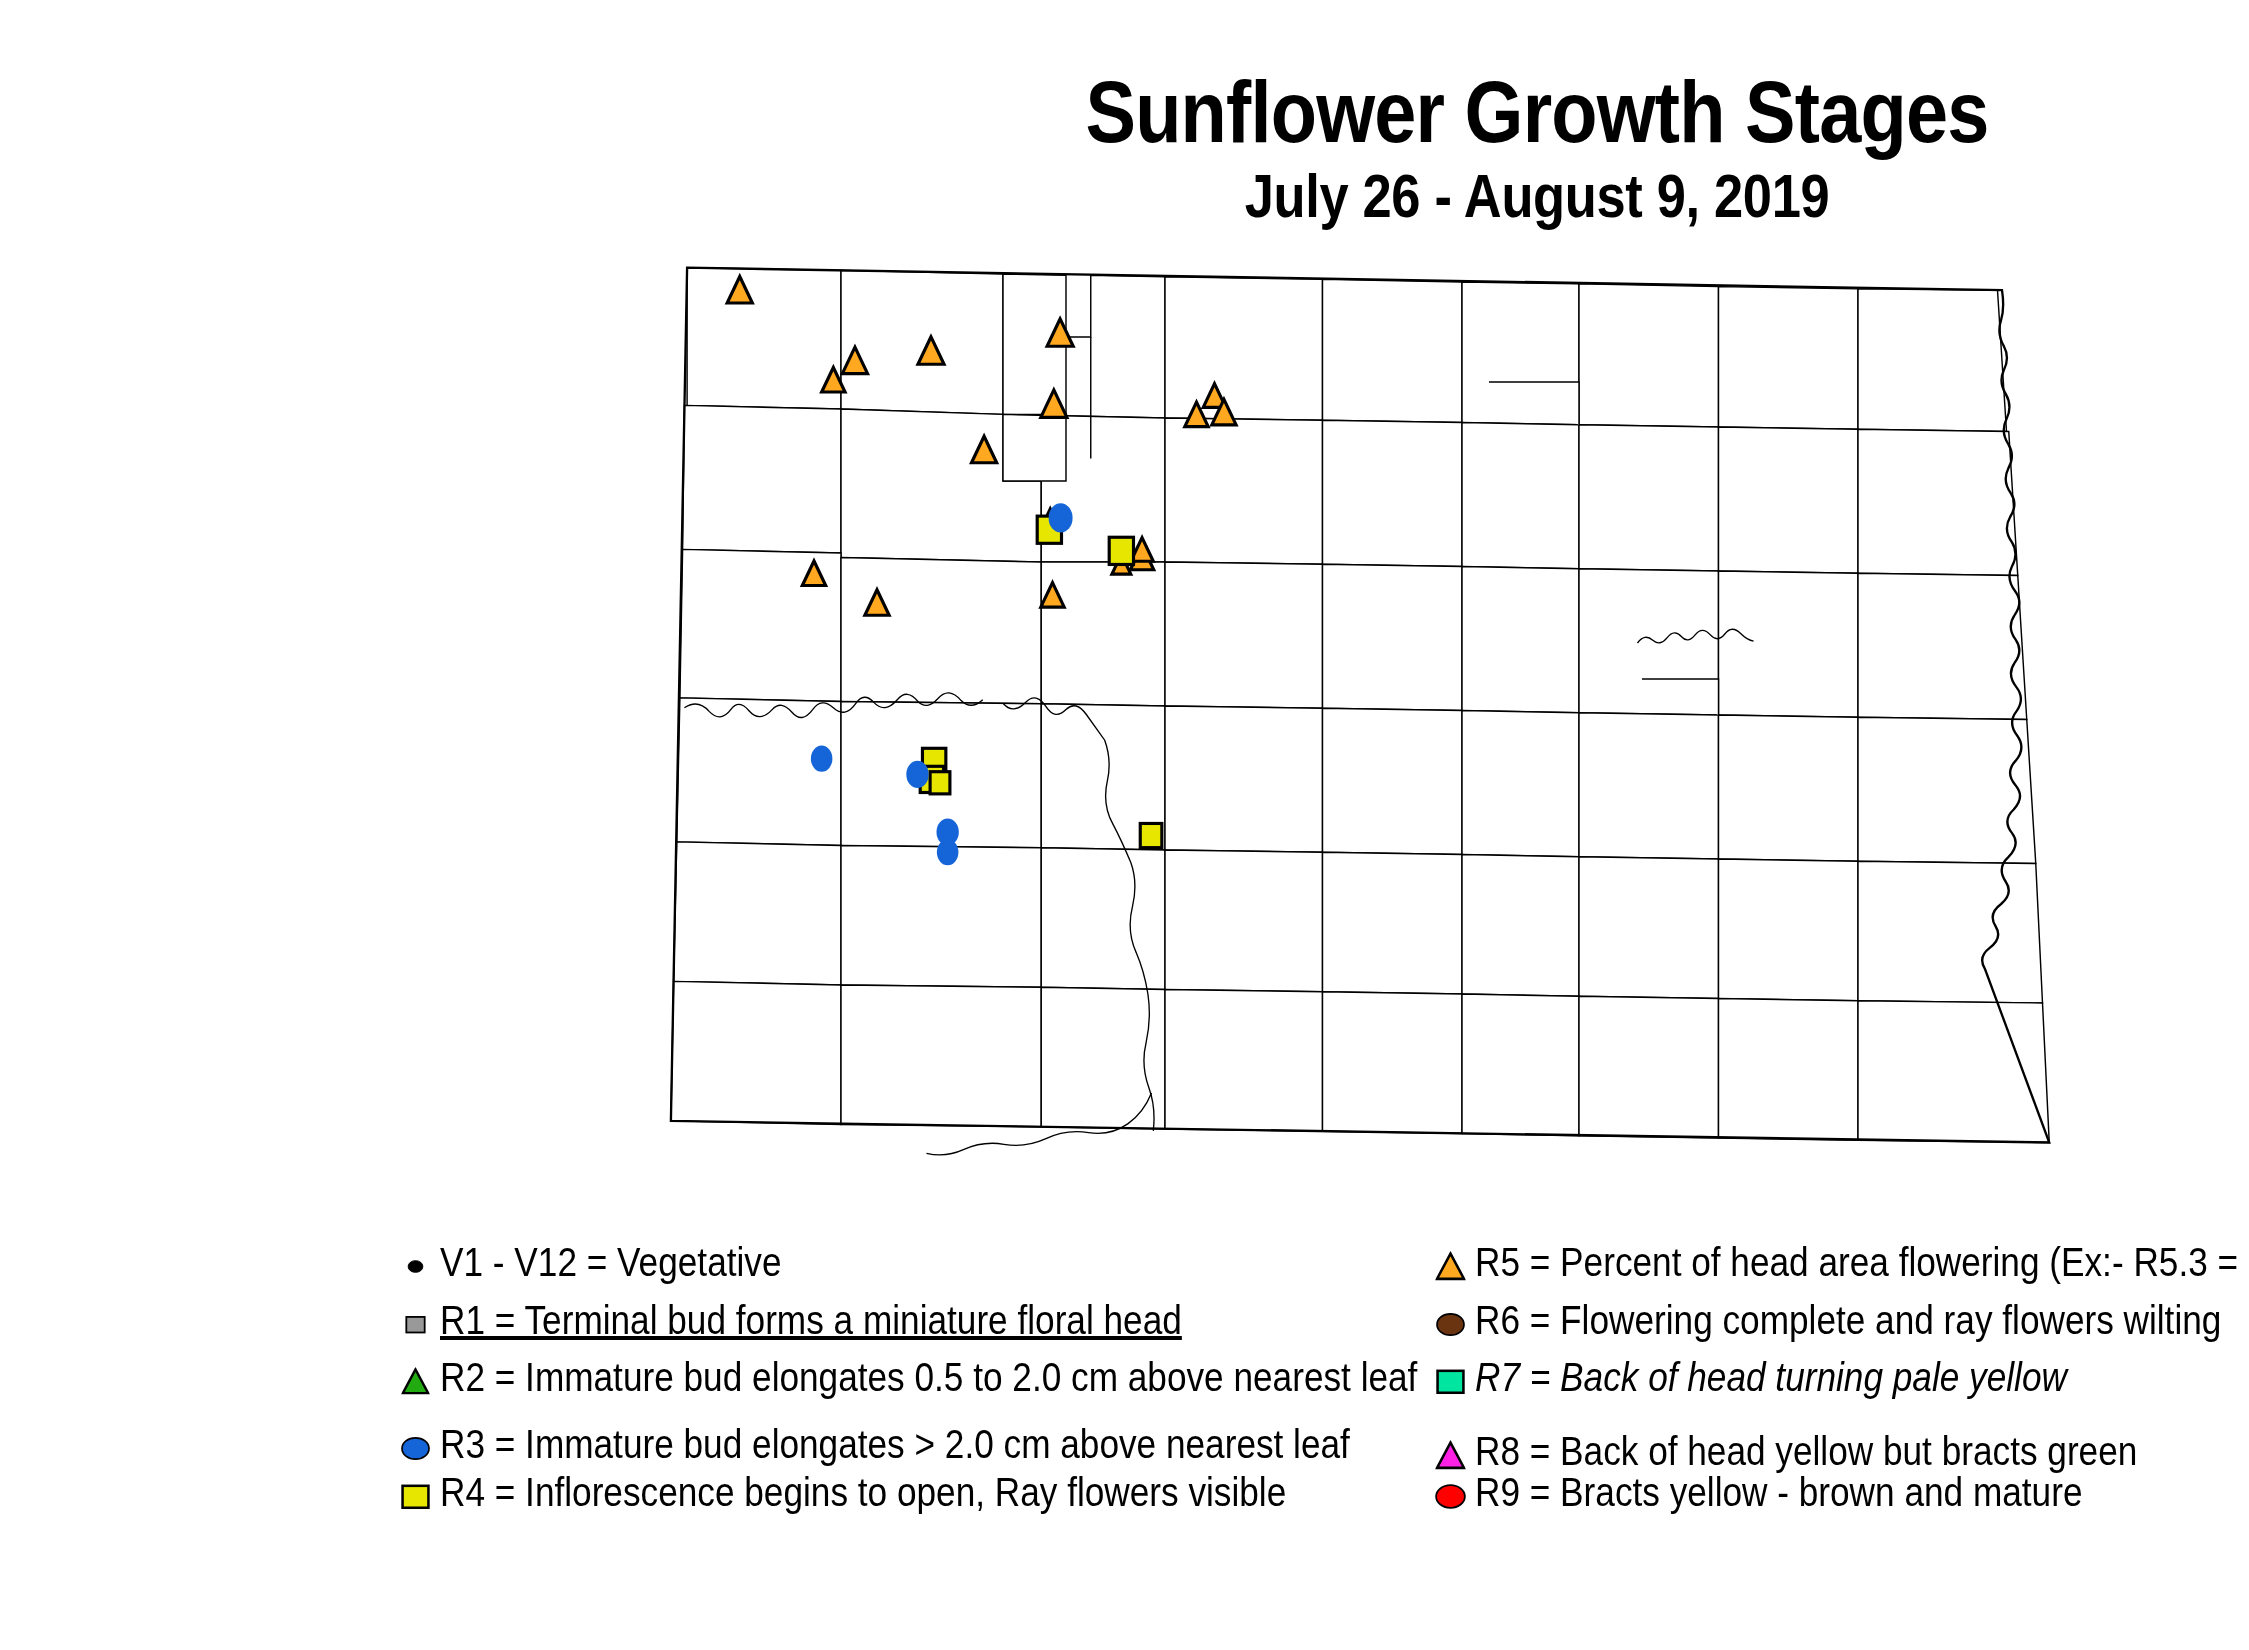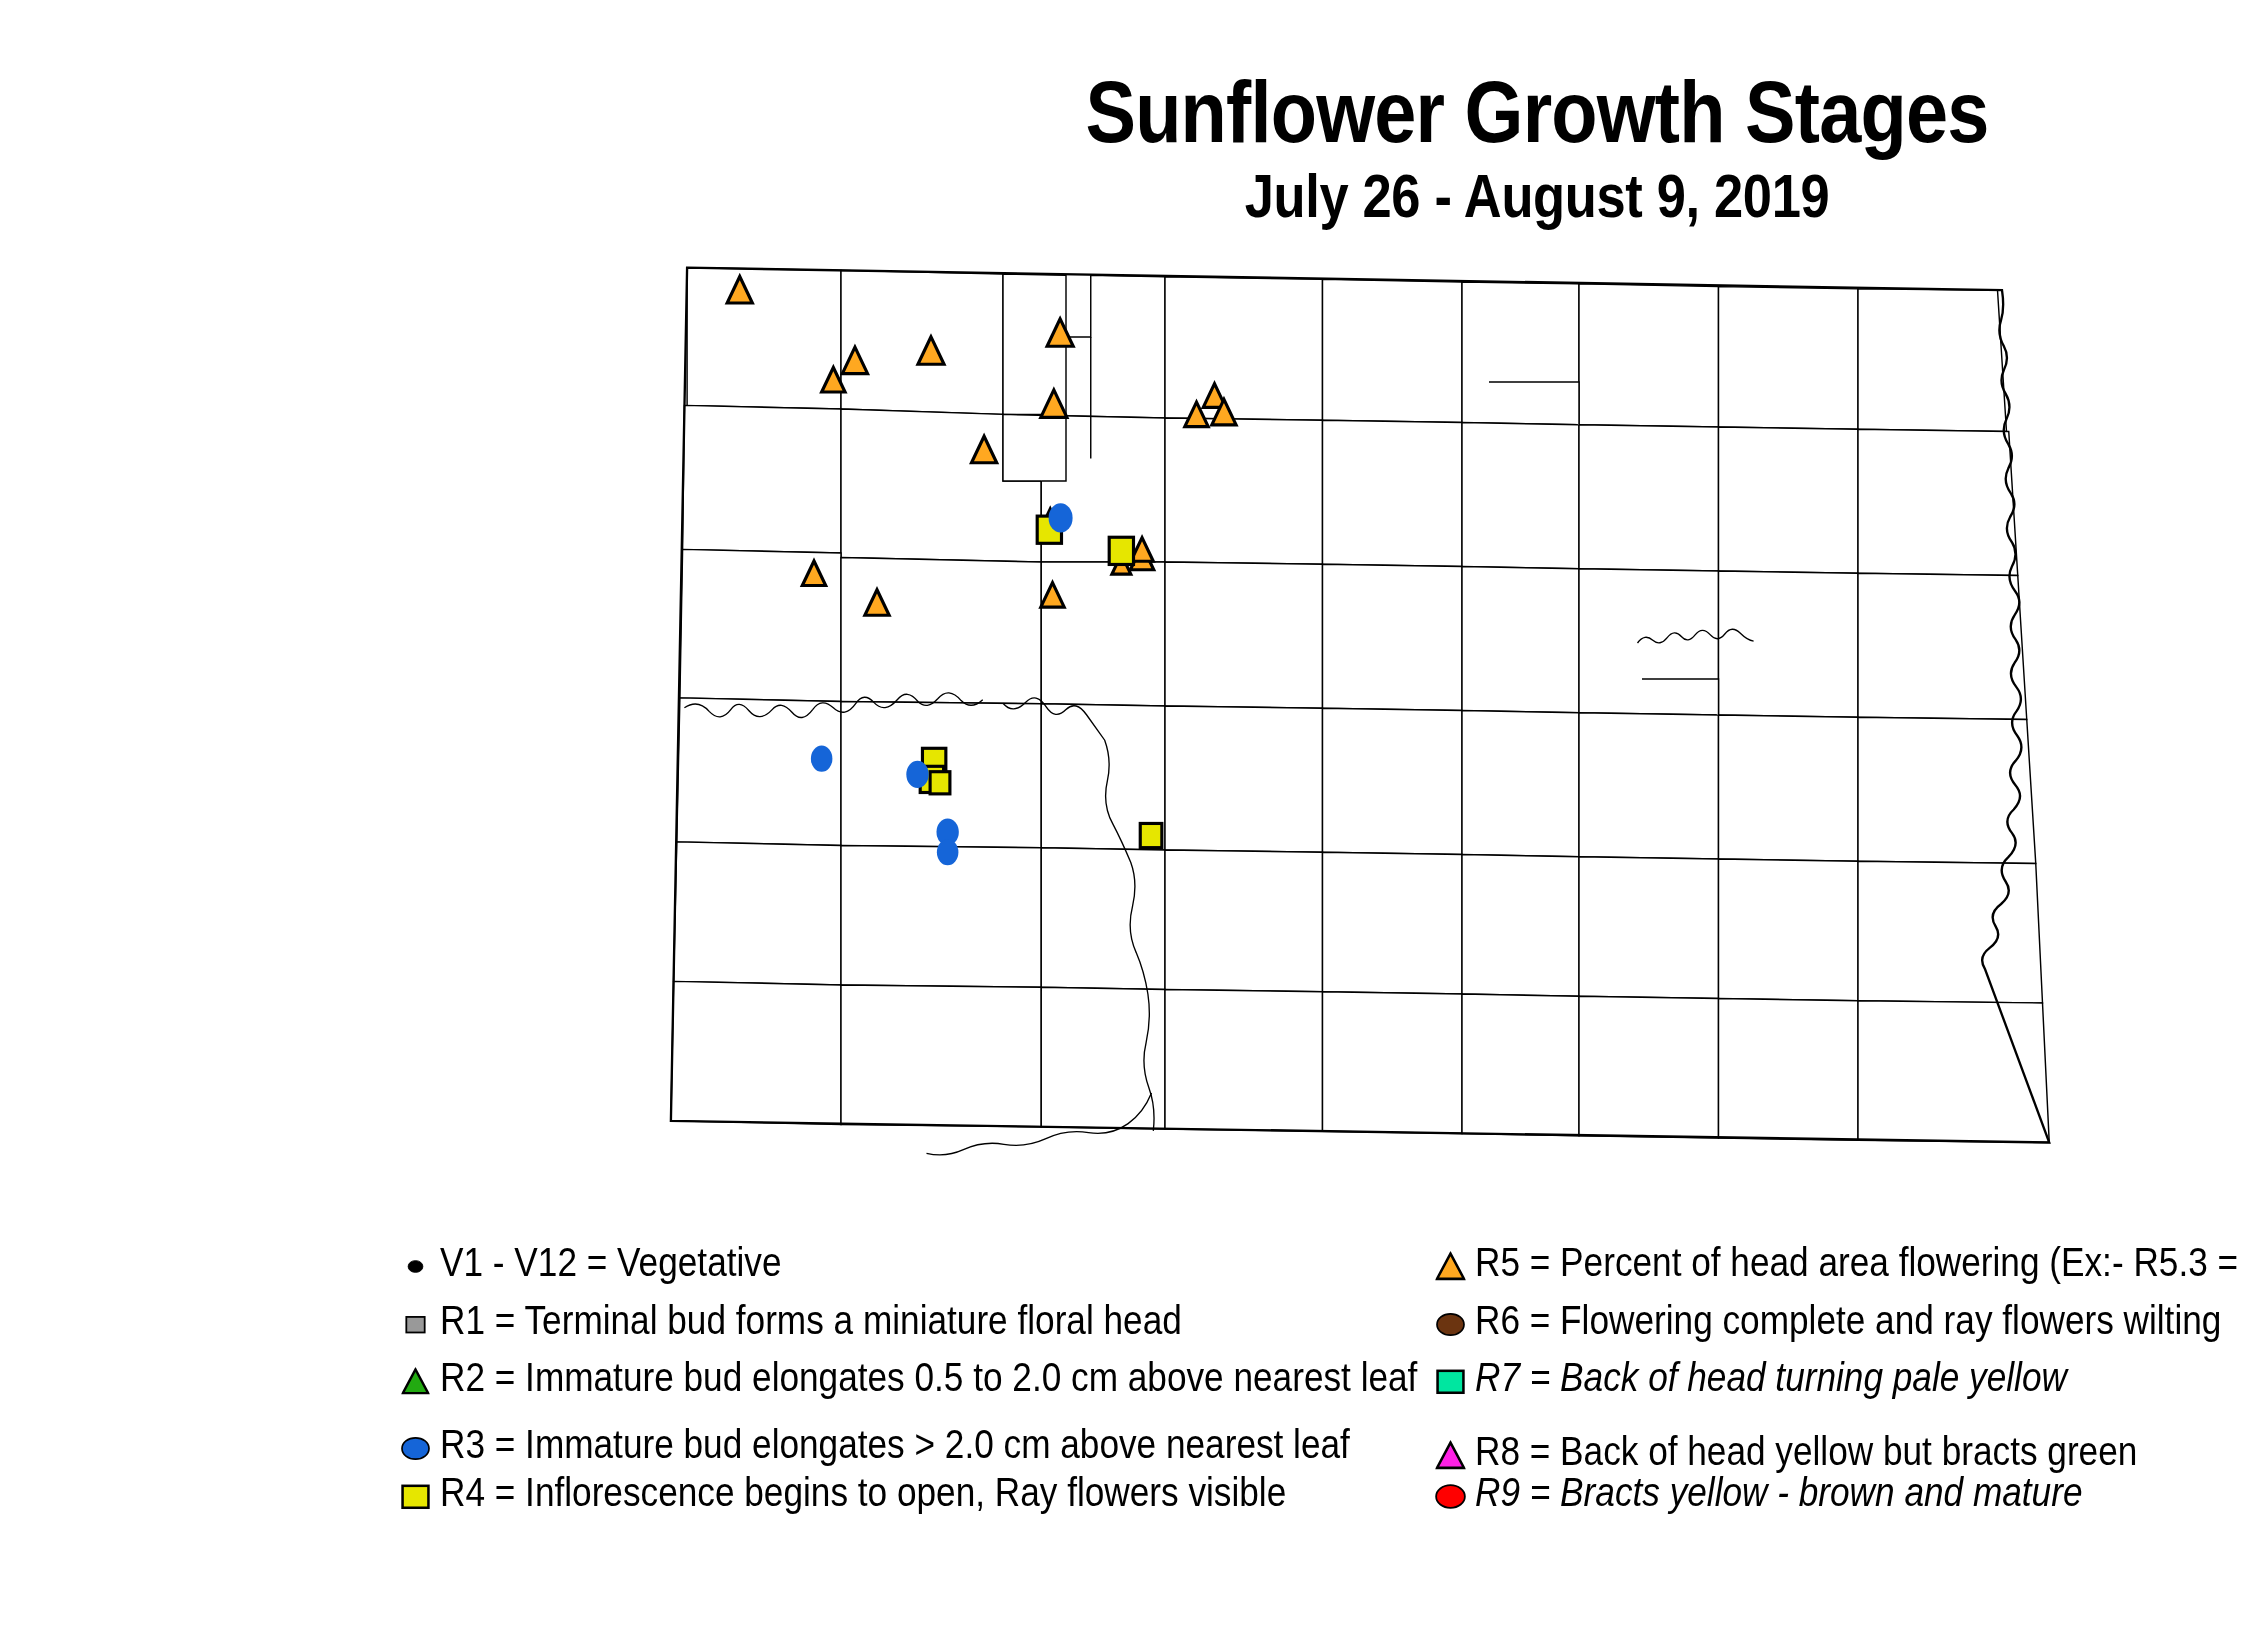--- a/index.html
+++ b/index.html
@@ -265,21 +265,21 @@
   <div id="legend">
     <div class="legend-col" id="legend-col-left">
         <div class="legend-row" style="top: 0px;">
           <span class="legend-sym" style="transform: scale(0.34);">
             <svg width="49" height="49" viewBox="0 0 108 108" xmlns="http://www.w3.org/2000/svg">
               <ellipse cx="54" cy="54" rx="48" ry="38" fill="#000000" stroke="#000" stroke-width="6"></ellipse>
             </svg>
           </span>
           <span class="legend-label">V1 - V12 = Vegetative</span>
         </div>
-        <div class="legend-row" style="top: 58px;">
+        <div class="legend-row" style="top: 58px; text-decoration: underline;">
           <span class="legend-sym" style="transform: scale(0.44);">
             <svg width="49" height="49" viewBox="0 0 108 108" xmlns="http://www.w3.org/2000/svg">
               <rect x="8" y="16" width="92" height="78" fill="#999999" stroke="#000" stroke-width="9"></rect>
             </svg>
           </span>
           <span class="legend-label">R1 = Terminal bud forms a miniature floral head</span>
         </div>
         <div class="legend-row" style="top: 115px;">
           <span class="legend-sym" style="transform: scale(0.58);">
             <svg width="49" height="49" viewBox="0 0 108 108" xmlns="http://www.w3.org/2000/svg">
@@ -331,21 +331,21 @@
           <span class="legend-label">R7 = Back of head turning pale yellow</span>
         </div>
         <div class="legend-row" style="top: 189px;">
           <span class="legend-sym" style="transform: scale(0.62);">
             <svg width="49" height="49" viewBox="0 0 108 108" xmlns="http://www.w3.org/2000/svg">
               <polygon points="54,8 6,98 102,98" fill="#ff20e6" stroke="#000" stroke-width="9"></polygon>
             </svg>
           </span>
           <span class="legend-label">R8 = Back of head yellow but bracts green</span>
         </div>
-        <div class="legend-row" style="top: 230px; font-style: italic;">
+        <div class="legend-row" style="top: 230px;">
           <span class="legend-sym" style="transform: scale(0.66);">
             <svg width="49" height="49" viewBox="0 0 108 108" xmlns="http://www.w3.org/2000/svg">
               <ellipse cx="54" cy="54" rx="48" ry="38" fill="#ff0000" stroke="#000" stroke-width="6"></ellipse>
             </svg>
           </span>
           <span class="legend-label">R9 = Bracts yellow - brown and mature</span>
         </div>
       </div>
   </div>
 

